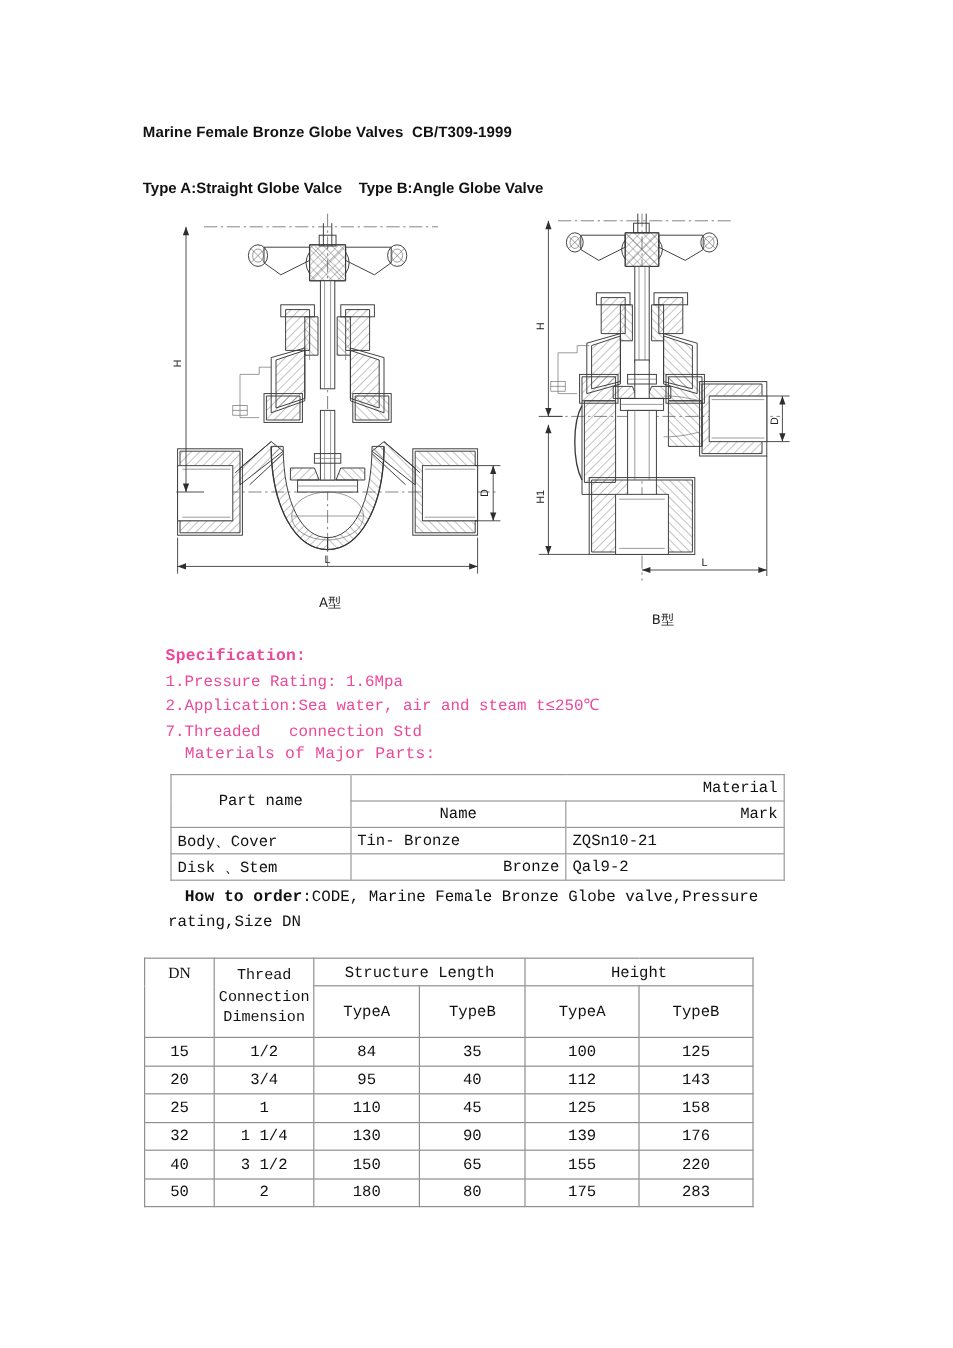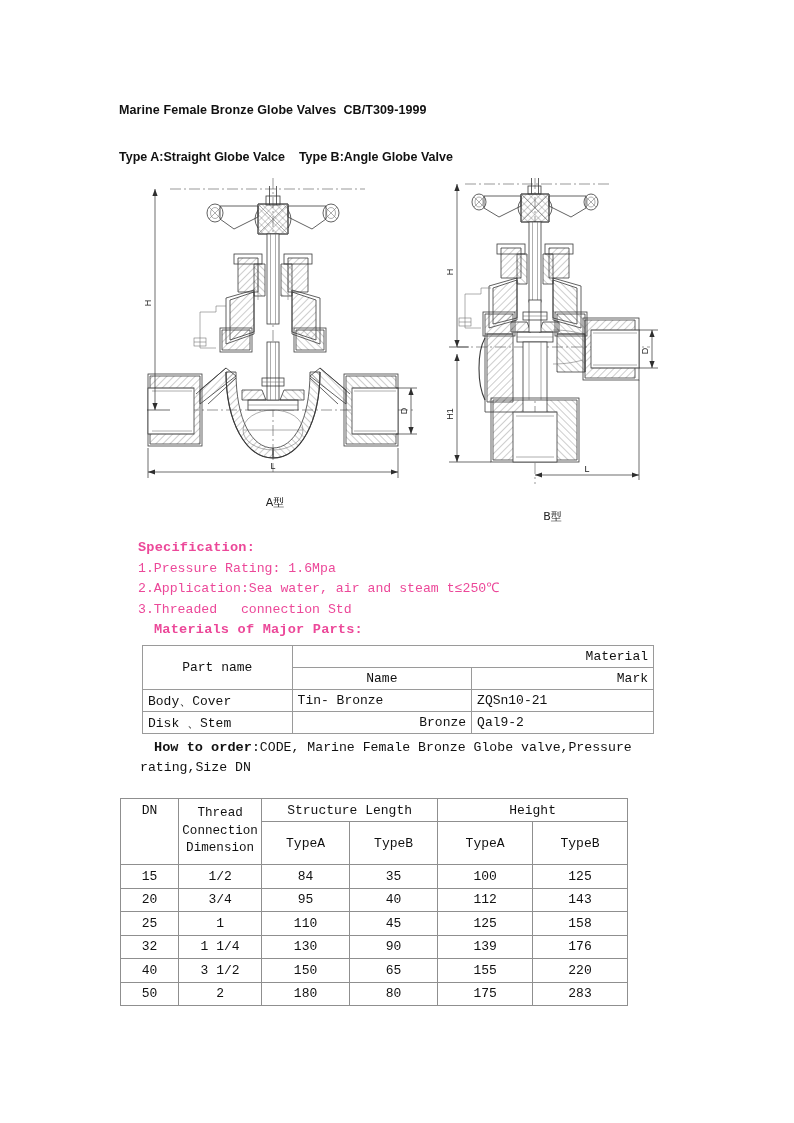--- a/index.html
+++ b/index.html
@@ -85,21 +85,21 @@
     line-height: 20.6px;
     color: #ec4899;
   }
   .spec-title {
     font-weight: bold;
     font-size: 13.6px;
     letter-spacing: 0.2px;
   }
   .spec-item { white-space: pre; }
   .mat-title {
-    font-weight: bold;
+    font-weight: normal;
     font-size: 13.6px;
     padding-left: 16px;
     letter-spacing: 0.2px;
   }
 
   
   table {
     border-collapse: collapse;
     font-family: "Liberation Mono", monospace;
     color: #111;
@@ -162,20 +162,21 @@
   .dim-table .col-dn    { width: 58px; }
   .dim-table .col-thr   { width: 82px; }
   .dim-table .col-sla   { width: 88px; }
   .dim-table .col-slb   { width: 88px; }
   .dim-table .col-hta   { width: 95px; }
   .dim-table .col-htb   { width: 95px; }
   .dn-inner {
     display: block;
     padding-top: 3px;
     line-height: 17px;
+    font-family: Liberation Serif, serif;
   }
   .thr-inner {
     display: block;
     line-height: 17.5px;
     font-size: 12.6px;
   }
 
   svg { display: block; }
   .ln   { stroke: #3a3a3a; stroke-width: 0.8; fill: none; }
   .ln2  { stroke: #3a3a3a; stroke-width: 1.1; fill: none; }
@@ -468,21 +469,21 @@
         <text class="dimtext" x="152" y="300" text-anchor="middle">L</text>
       </svg>
       <div class="fig-caption cap-b">B型</div>
     </div>
   </div>
 
   <div class="spec-block">
     <div class="spec-title">Specification:</div>
     <div class="spec-item">1.Pressure Rating: 1.6Mpa</div>
     <div class="spec-item">2.Application:Sea water, air and steam t≤250℃</div>
-    <div class="spec-item">3.Threaded   connection Std</div>
+    <div class="spec-item">7.Threaded   connection Std</div>
     <div class="mat-title">Materials of Major Parts:</div>
   </div>
 
   <table class="mat-table">
     <tbody>
       <tr>
         <td class="c-partname blank-cell" rowspan="2" style="border-right:1px solid #9a9a9a;">Part name</td>
         <td class="r-align" colspan="2">Material</td>
       </tr>
       <tr>

